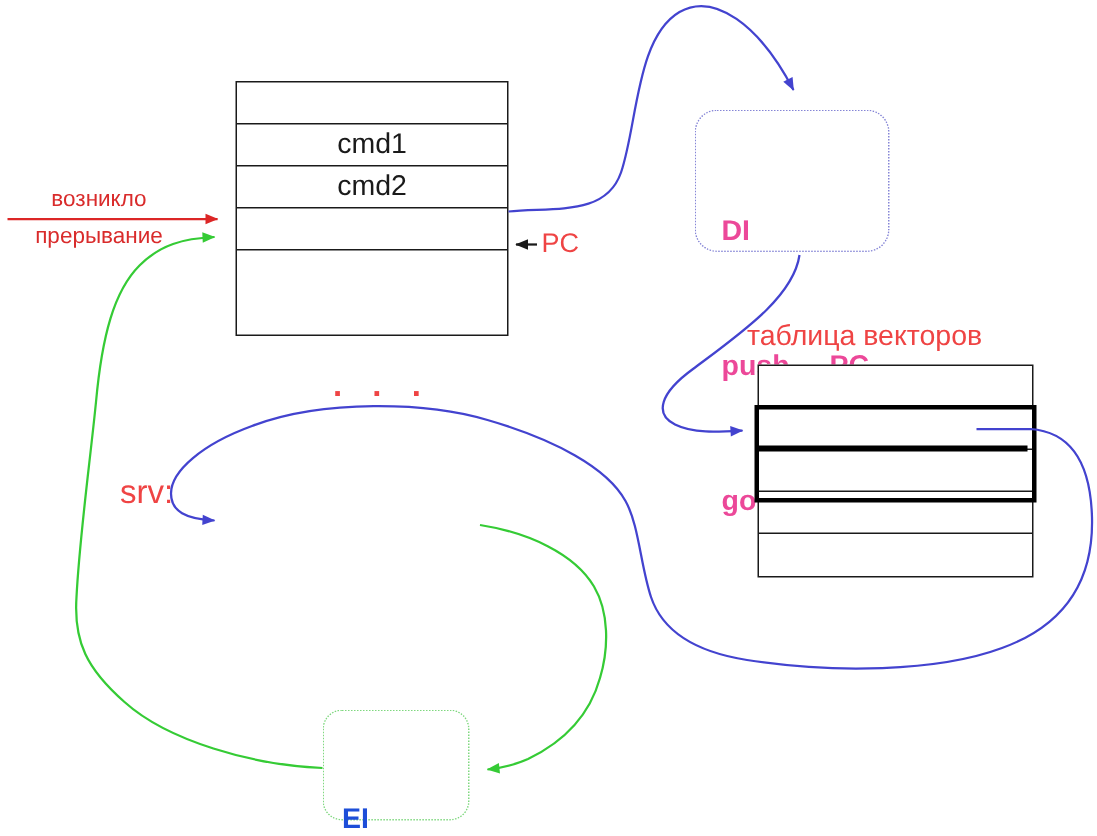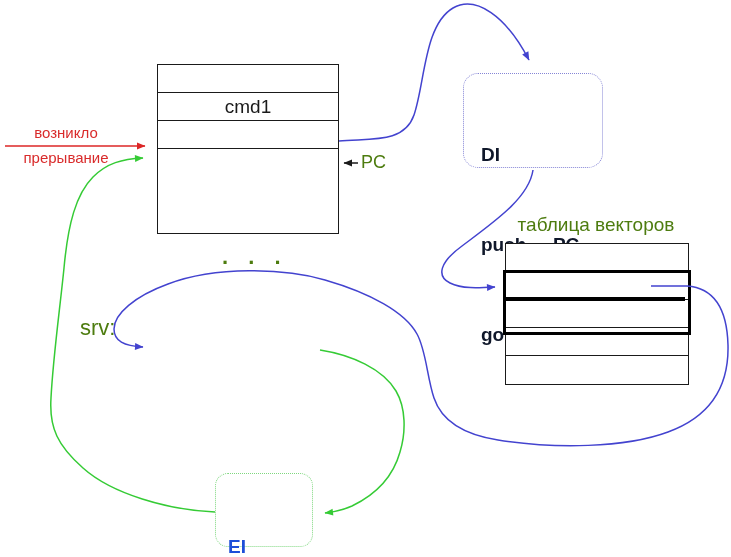--- a/index.html
+++ b/index.html
@@ -8,54 +8,55 @@
   .membox{position:absolute;border:1.5px solid #1a1a1a;background:#fff;}
   .row{height:28px;border-bottom:1.5px solid #1a1a1a;display:flex;align-items:center;
        justify-content:center;font-size:19px;box-sizing:border-box;color:#1a1a1a;}
   .row:last-child{border-bottom:none;}
   .pre{white-space:pre;word-spacing:8px;}
   .thick-overlay{position:absolute;left:-3px;top:26px;width:182px;height:59px;
                  border:3.5px solid #000;background:transparent;pointer-events:none;}
   .thick-divider{position:absolute;left:-1px;top:53px;width:180px;height:3.5px;background:#000;
                  pointer-events:none;}
   .dotted-box{position:absolute;background:#fff;box-sizing:border-box;}
-  .isr-entry{left:463px;top:73px;width:140px;height:95px;border:1.6px dotted #8585d6;
-             border-radius:15px;color:#0f172a;font-size:19px;font-weight:600;
+  .isr-entry{left:463px;top:73px;width:130px;height:95px;border:1.6px dotted #8585d6;
+             border-radius:15px;color:#ec4899;font-size:19px;font-weight:600;
              line-height:30px;padding:6px 0 0 17px;white-space:pre;word-spacing:8px;}
   .isr-exit{left:215px;top:473px;width:98px;height:74px;border:1.6px dotted #7fd87f;
             border-radius:13px;color:#1d4ed8;font-size:19px;font-weight:700;
             line-height:26px;padding:8px 0 0 12px;white-space:pre;word-spacing:8px;}
-  .lbl{position:absolute;color:#4d7c0f;}
+  .lbl{position:absolute;color:#ef4444;}
   .red{color:#d92b2b;}
   svg.wires{position:absolute;left:0;top:0;width:731px;height:557px;pointer-events:none;}
 </style>
 </head>
 <body>
 
 <div id="canvas">
 
-  <div class="membox" style="left:157px;top:64px;width:180px;height:168px;">
+  <div class="membox" style="left:157px;top:54px;width:180px;height:168px;">
     <div class="row"></div>
     <div class="row">cmd1</div>
+    <div class="row">cmd2</div>
     <div class="row"></div>
     <div class="row"></div>
   </div>
 
   <div class="lbl red" style="left:0px;top:149px;width:132px;text-align:center;font-size:15px;">прерывание</div>
   <div class="lbl red" style="left:0px;top:124px;width:132px;text-align:center;font-size:15px;">возникло</div>
 
   <div class="lbl" style="left:361px;top:152px;font-size:18px;">PC</div>
 
   <div class="dotted-box isr-entry">
     <div>DI</div>
     <div>push  PC</div>
     <div>goto  vect</div>
   </div>
 
-  <div class="lbl" style="left:498px;top:214px;width:196px;text-align:center;font-size:19px;">таблица векторов</div>
+  <div class="lbl" style="left:498px;top:214px;width:196px;text-align:left;font-size:19px;">таблица векторов</div>
 
   <div class="membox" style="left:505px;top:243px;width:182px;height:140px;">
     <div class="row"></div>
     <div class="row"></div>
     <div class="row"></div>
     <div class="row"></div>
     <div class="thick-overlay"></div>
     <div class="thick-divider"></div>
   </div>
 

